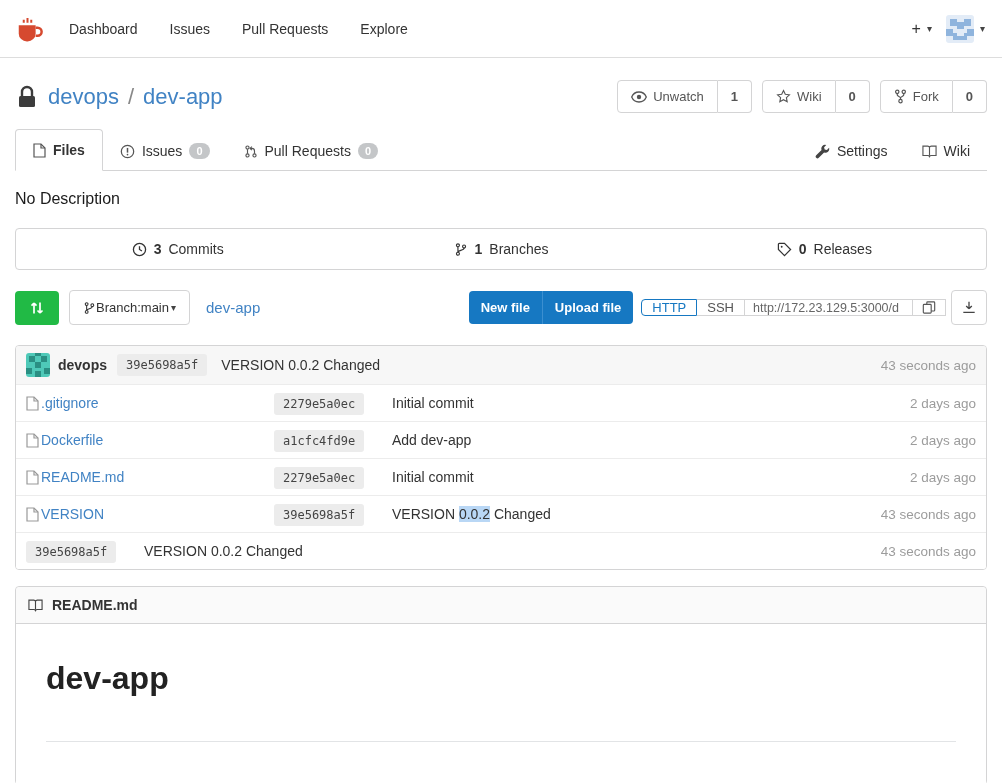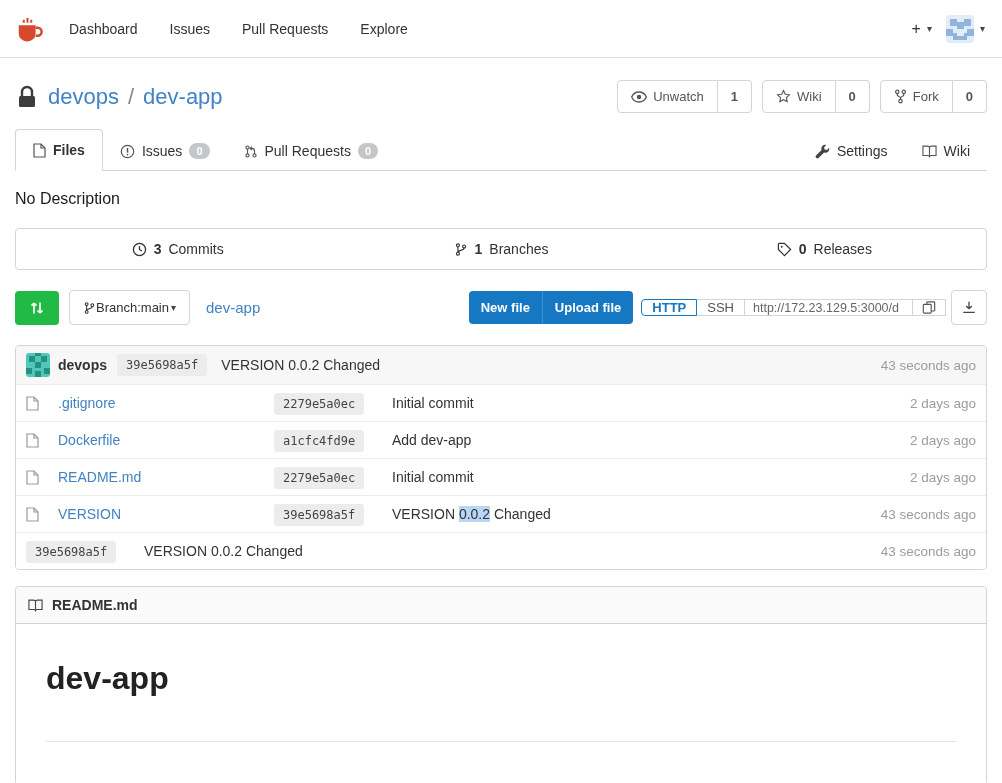--- a/index.html
+++ b/index.html
@@ -52,38 +52,38 @@
        padding:9px 13px;margin-left:10px;font-size:13px;color:#333}
   .branch-btn b{font-weight:normal}
   .breadcrumb{margin-left:16px;font-size:15px}
   .breadcrumb a{color:#4183c4;text-decoration:none}
   .toolbar-right{margin-left:auto;display:flex;align-items:center}
   .btn-blue{background:#1678c2;color:#fff;border:none;padding:9px 12px;font-size:13px;font-weight:bold}
   .btn-blue.first{border-radius:4px 0 0 4px}
   .btn-blue.second{border-radius:0 4px 4px 0;border-left:1px solid #3b8fd0}
   .clone-group{display:flex;align-items:stretch;margin-left:8px}
   .seg{display:flex;align-items:center;padding:0 10px;border:1px solid #d4d4d5;background:#fff;font-size:13px}
-  .seg-http{color:#1678c2;border:1px solid #1678c2;font-weight:bold;border-radius:4px 0 0 4px;position:relative;z-index:1}
+  .seg-http{color:#1678c2;border:1px solid #1678c2;font-weight:normal;border-radius:4px 0 0 4px;position:relative;z-index:1}
   .seg-ssh{color:#555;border-left:none}
   .clone-input{width:168px;padding:0 8px;border:1px solid #d4d4d5;border-left:none;font-size:12.5px;color:#666;
        font-family:"Liberation Sans",sans-serif;outline:none}
   .icon-btn{display:flex;align-items:center;padding:0 9px;border:1px solid #d4d4d5;background:#fff}
   .icon-btn.copy{border-left:none}
   .icon-btn.download{margin-left:5px;border-radius:4px;padding:9px 10px}
 
   
   .file-table{border:1px solid #d4d4d5;border-radius:4px;overflow:hidden;margin-bottom:16px}
   .ft-header{display:flex;align-items:center;background:#f7f7f7;padding:7px 10px;font-size:14px}
   .ft-header .author{font-weight:bold;margin:0 10px 0 8px}
   .sha-badge{font-family:"DejaVu Sans Mono","Liberation Mono",monospace;font-size:12px;background:#ececec;
        color:#444;padding:4px 9px;border-radius:3px}
   .ft-header .msg{margin-left:14px;color:#333}
   .ft-time{margin-left:auto;color:#9c9c9c;font-size:13.5px;padding-left:10px;white-space:nowrap}
   .ft-row{display:flex;align-items:center;padding:10px 10px;border-top:1px solid #ececec;background:#fff;font-size:14px}
-  .col-name{width:248px;display:flex;align-items:center;gap:19px}
+  .col-name{width:248px;display:flex;align-items:center;gap:2px}
   .col-name a{color:#4183c4;text-decoration:none}
   .col-sha{width:106px;flex:none}
   .col-msg{flex:1;margin-left:12px;color:#333;white-space:nowrap;overflow:hidden}
   .hl{background:#b9d7f5}
 
   
   .readme{border:1px solid #d4d4d5;border-radius:4px;margin-bottom:20px}
   .readme-header{display:flex;align-items:center;gap:9px;padding:10px 12px;border-bottom:1px solid #d4d4d5;
        font-weight:bold;font-size:14px;background:#fafafa;border-radius:4px 4px 0 0}
   .readme-body{padding:28px 30px 40px;background:#fff;min-height:160px}

